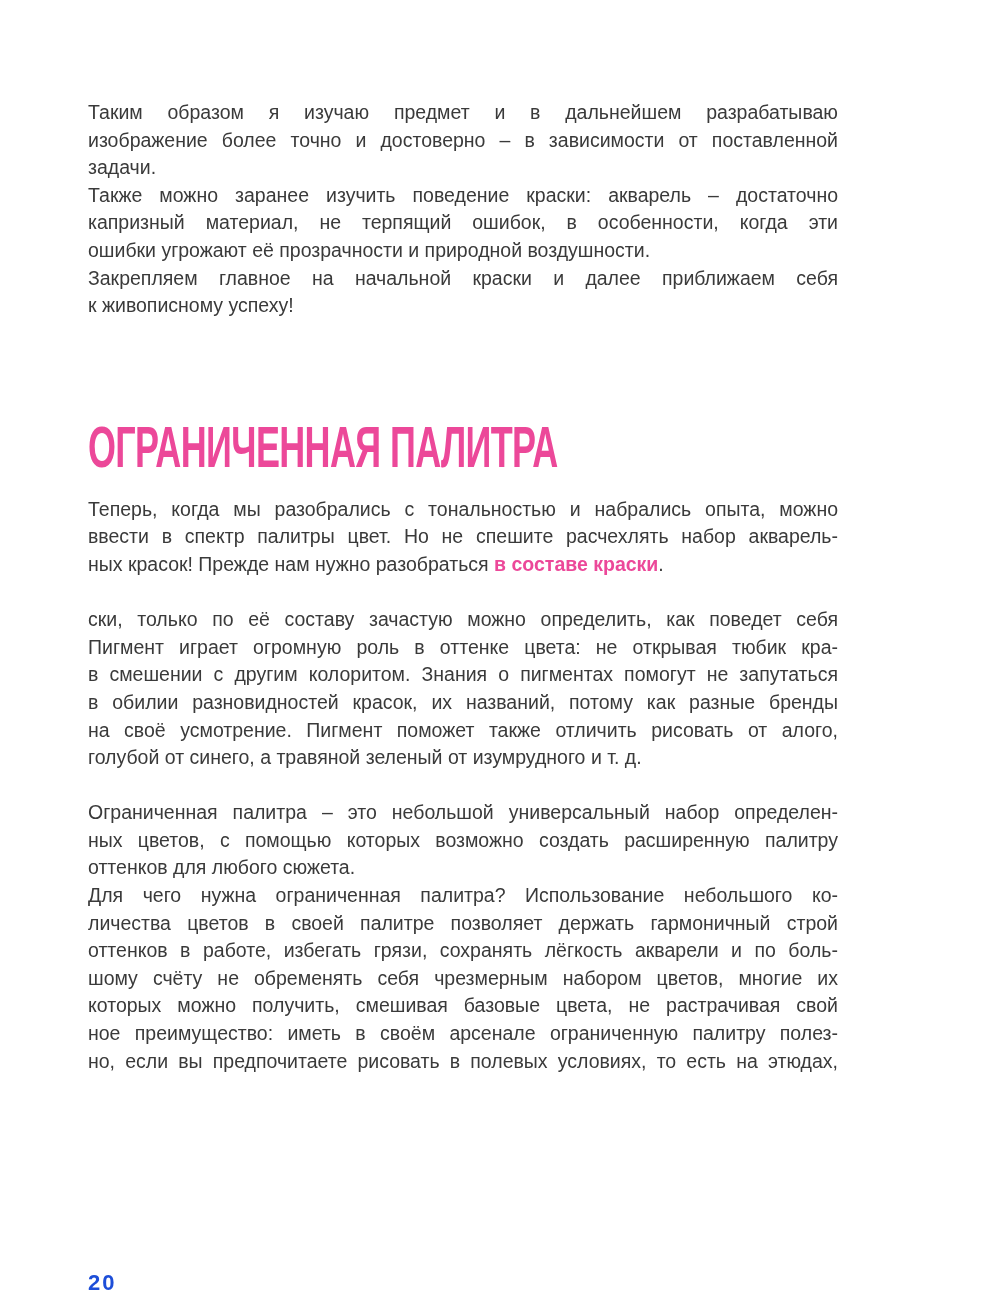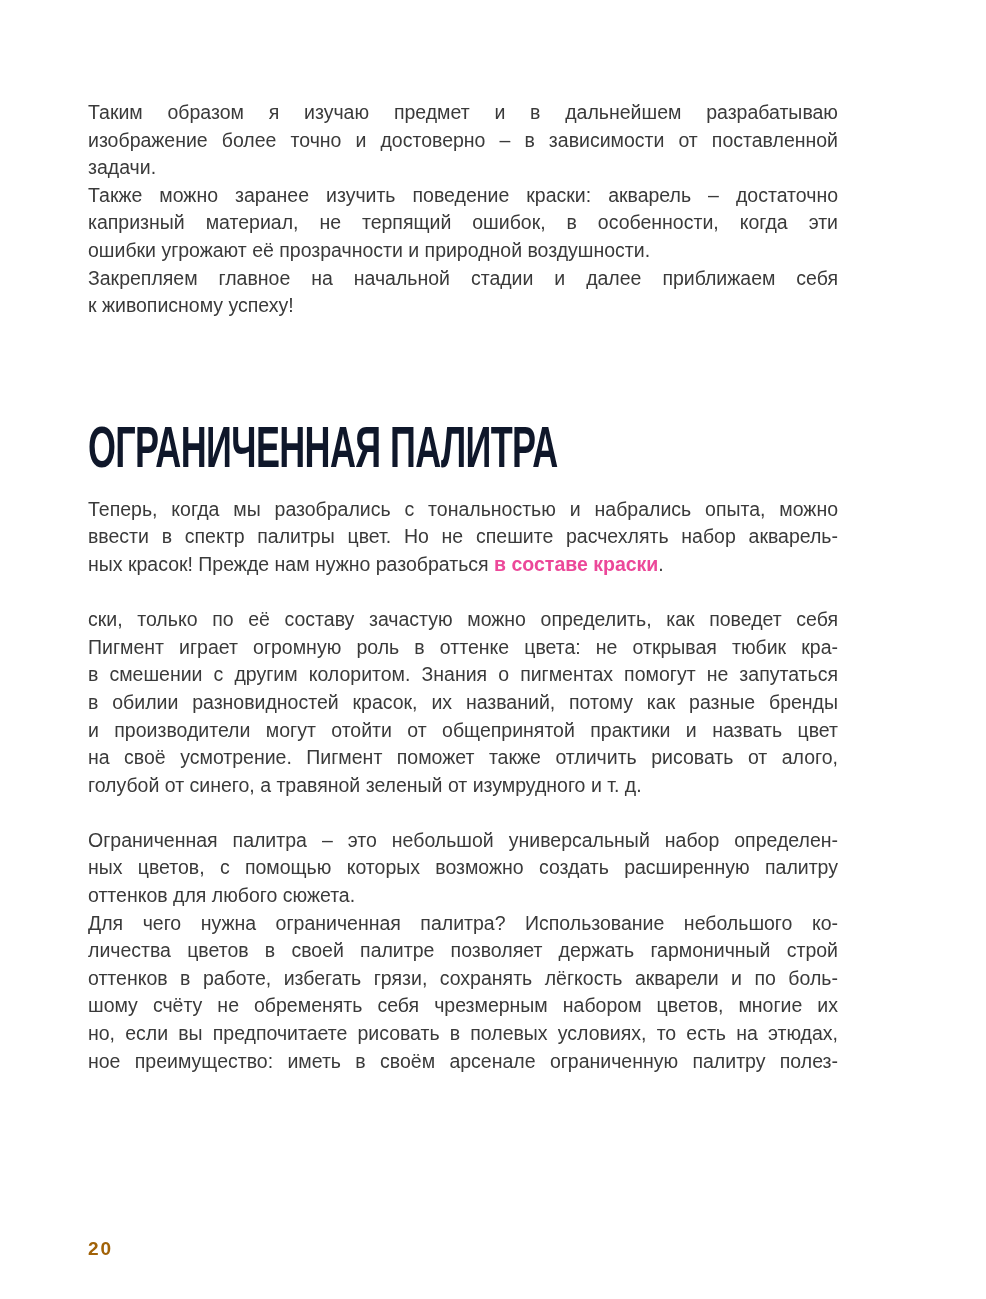--- a/index.html
+++ b/index.html
@@ -36,37 +36,37 @@
     text-align: left;
     overflow: hidden;
   }
   .b { font-weight: bold; color: #ec4899; }
   .heading {
     margin: 104px 0 26px 0;
     height: 46px;
     line-height: 46px;
     font-size: 58px;
     font-weight: bold;
-    color: #0f172a;
+    color: #ec4899;
   }
   .heading-inner {
     display: inline-block;
     transform: scaleX(0.62);
     transform-origin: 0 50%;
     white-space: nowrap;
     letter-spacing: -1px;
   }
   .page-number {
     position: absolute;
     left: 88px;
-    top: 1238px;
-    font-size: 19px;
+    top: 1270px;
+    font-size: 22px;
     font-weight: bold;
     letter-spacing: 2px;
-    color: #a16207;
+    color: #1d4ed8;
   }
 </style>
 </head>
 <body>
 
 <div class="page">
   <div class="text-col">
 
     <div>
       <div class="para">
@@ -78,21 +78,21 @@
       </div>
       <div class="para">
         <div>
             <div class="tline">Также можно заранее изучить поведение краски: акварель – достаточно</div>
             <div class="tline">капризный материал, не терпящий ошибок, в особенности, когда эти</div>
           </div>
         <div class="tline-last">ошибки угрожают её прозрачности и природной воздушности.</div>
       </div>
       <div class="para">
         <div>
-            <div class="tline">Закрепляем главное на начальной стадии и далее приближаем себя</div>
+            <div class="tline">Закрепляем главное на начальной краски и далее приближаем себя</div>
           </div>
         <div class="tline-last">к живописному успеху!</div>
       </div>
     </div>
 
     <h1 class="heading"><span class="heading-inner">ОГРАНИЧЕННАЯ ПАЛИТРА</span></h1>
 
     <div>
       <div class="para">
         <div>
@@ -100,40 +100,40 @@
             <div class="tline">ввести в спектр палитры цвет. Но не спешите расчехлять набор акварель-</div>
           </div>
         <div class="tline-last"><span>ных красок! Прежде нам нужно разобраться </span><span class="b">в составе краски</span><span>.</span></div>
       </div>
       <div class="para gap-before">
         <div>
             <div class="tline">ски, только по её составу зачастую можно определить, как поведет себя</div>
             <div class="tline">Пигмент играет огромную роль в оттенке цвета: не открывая тюбик кра-</div>
             <div class="tline">в смешении с другим колоритом. Знания о пигментах помогут не запутаться</div>
             <div class="tline">в обилии разновидностей красок, их названий, потому как разные бренды</div>
-            <div class="tline">и производители могут отойти от общепринятой практики и назвать цвет</div>
             <div class="tline">на своё усмотрение. Пигмент поможет также отличить рисовать от алого,</div>
           </div>
         <div class="tline-last">голубой от синего, а травяной зеленый от изумрудного и т. д.</div>
       </div>
       <div class="para gap-before">
         <div>
             <div class="tline">Ограниченная палитра – это небольшой универсальный набор определен-</div>
             <div class="tline">ных цветов, с помощью которых возможно создать расширенную палитру</div>
           </div>
         <div class="tline-last">оттенков для любого сюжета.</div>
       </div>
       <div class="para">
         <div>
             <div class="tline">Для чего нужна ограниченная палитра? Использование небольшого ко-</div>
             <div class="tline">личества цветов в своей палитре позволяет держать гармоничный строй</div>
             <div class="tline">оттенков в работе, избегать грязи, сохранять лёгкость акварели и по боль-</div>
             <div class="tline">шому счёту не обременять себя чрезмерным набором цветов, многие их</div>
+            <div class="tline">которых можно получить, смешивая базовые цвета, не растрачивая свой</div>
+            <div class="tline">ное преимущество: иметь в своём арсенале ограниченную палитру полез-</div>
             <div class="tline">но, если вы предпочитаете рисовать в полевых условиях, то есть на этюдах,</div>
-            <div class="tline">ное преимущество: иметь в своём арсенале ограниченную палитру полез-</div>
           </div>
       </div>
     </div>
 
   </div>
 
   <div class="page-number">20</div>
 </div>
 
 </body></html>

